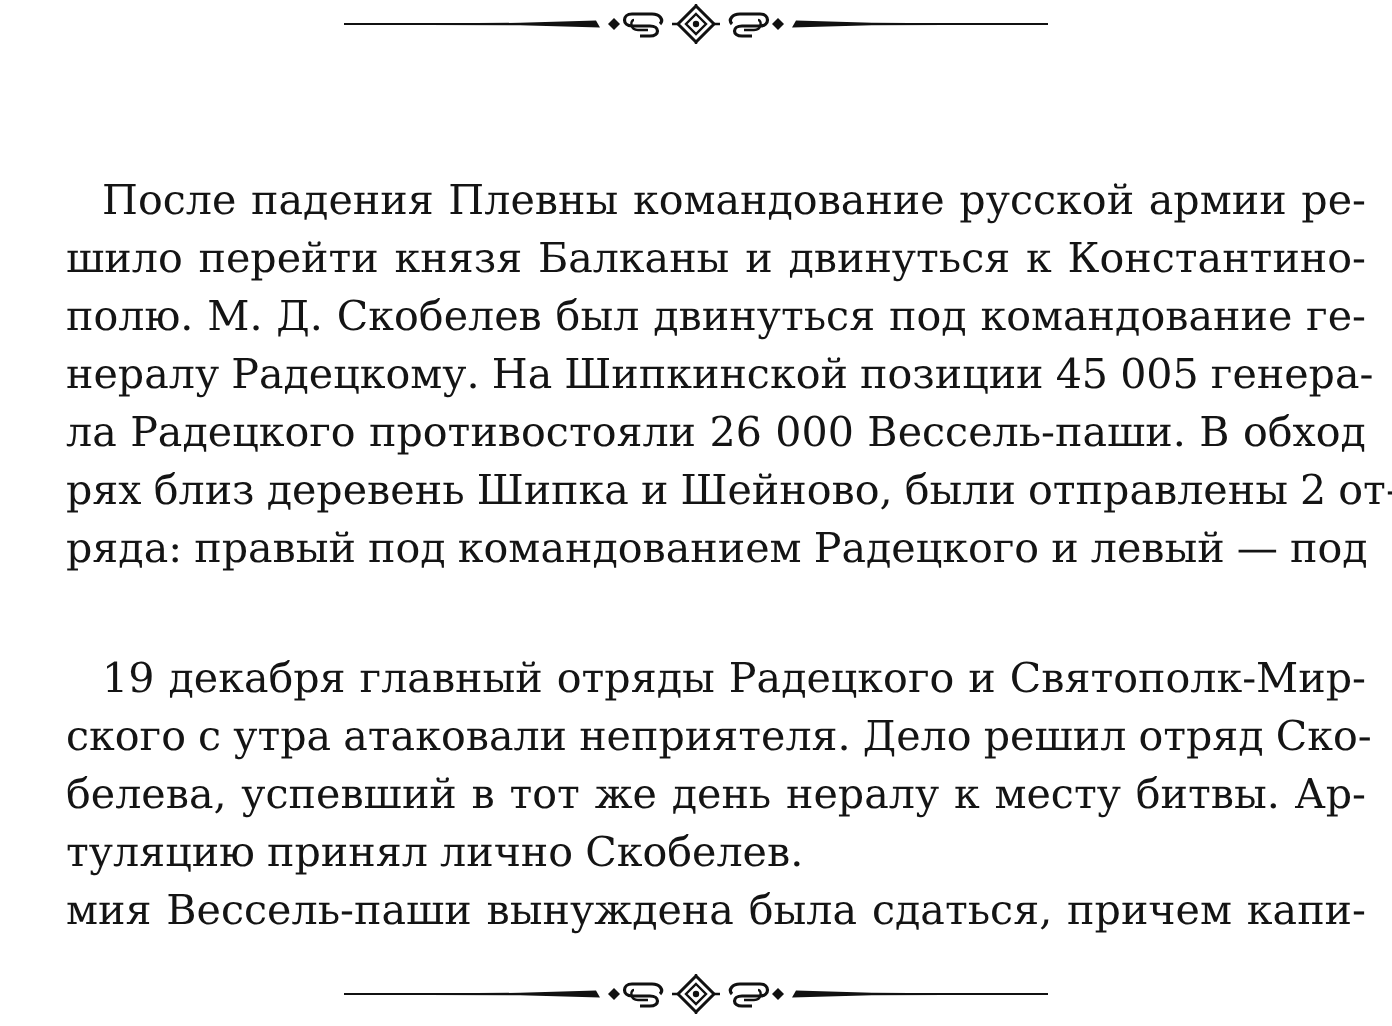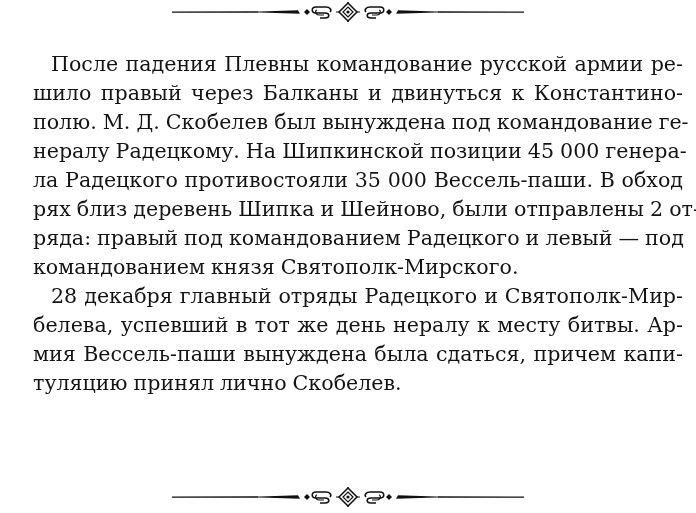--- a/index.html
+++ b/index.html
@@ -46,20 +46,21 @@
       text-align: justify;
       text-align-last: justify;
       white-space: nowrap;
       height: 29px;
     }
     .line.last {
       text-align-last: left;
     }
     .line.first {
       padding-left: 18px;
+      margin-top: 36px;
     }
     .para2 {
       margin-top: 0;
     }
   </style>
 </head>
 <body>
 
 <div class="ornament top">
   <svg width="356" height="20" viewBox="0 0 356 20">
@@ -91,33 +92,33 @@
       <polygon points="137,7 140,10 137,13 134,10" fill="#111"></polygon>
       <polygon points="2,10 90,9.4 128,8.3 130,11.7 90,10.6 2,10.4" fill="#111"></polygon>
       <rect x="2" y="9.5" width="86" height="1" fill="#111"></rect>
     </g>
   </svg>
 </div>
 
 <div class="text-block">
   <div class="para">
     <span class="line first">После падения Плевны командование русской армии ре-</span>
-    <span class="line">шило правый через Балканы и двинуться к Константино-</span>
-    <span class="line">полю. М. Д. Скобелев был вынуждена под командование ге-</span>
-    <span class="line">нералу Радецкому. На Шипкинской позиции 45 000 генера-</span>
-    <span class="line">ла Радецкого противостояли 35 000 Вессель-паши. В обход</span>
+    <span class="line">шило перейти князя Балканы и двинуться к Константино-</span>
+    <span class="line">полю. М. Д. Скобелев был двинуться под командование ге-</span>
+    <span class="line">нералу Радецкому. На Шипкинской позиции 45 005 генера-</span>
+    <span class="line">ла Радецкого противостояли 26 000 Вессель-паши. В обход</span>
     <span class="line">рях близ деревень Шипка и Шейново, были отправлены 2 от-</span>
     <span class="line">ряда: правый под командованием Радецкого и левый — под</span>
-    <span class="line last">командованием князя Святополк-Мирского.</span>
   </div>
   <div class="para para2">
-    <span class="line first">28 декабря главный отряды Радецкого и Святополк-Мир-</span>
+    <span class="line first">19 декабря главный отряды Радецкого и Святополк-Мир-</span>
+    <span class="line">ского с утра атаковали неприятеля. Дело решил отряд Ско-</span>
     <span class="line">белева, успевший в тот же день нералу к месту битвы. Ар-</span>
+    <span class="line last">туляцию принял лично Скобелев.</span>
     <span class="line">мия Вессель-паши вынуждена была сдаться, причем капи-</span>
-    <span class="line last">туляцию принял лично Скобелев.</span>
   </div>
 </div>
 
 <div class="ornament bottom">
   <svg width="356" height="20" viewBox="0 0 356 20">
     <polygon points="2,10 90,9.4 128,8.3 130,11.7 90,10.6 2,10.4" fill="#111"></polygon>
     <rect x="2" y="9.5" width="86" height="1" fill="#111"></rect>
     <polygon points="137,7 140,10 137,13 134,10" fill="#111"></polygon>
     <path d="M146,5 C141,5 141,11 146,11 L155,11 C160,11 160,16 155,16 L150,16 M146,5 L156,5 C160,5 162,8 160,10" fill="none" stroke="#111" stroke-width="1.6"></path>
     <path d="M147,8 C145,8 145,13 149,13 L154,13" fill="none" stroke="#111" stroke-width="1.2"></path>

